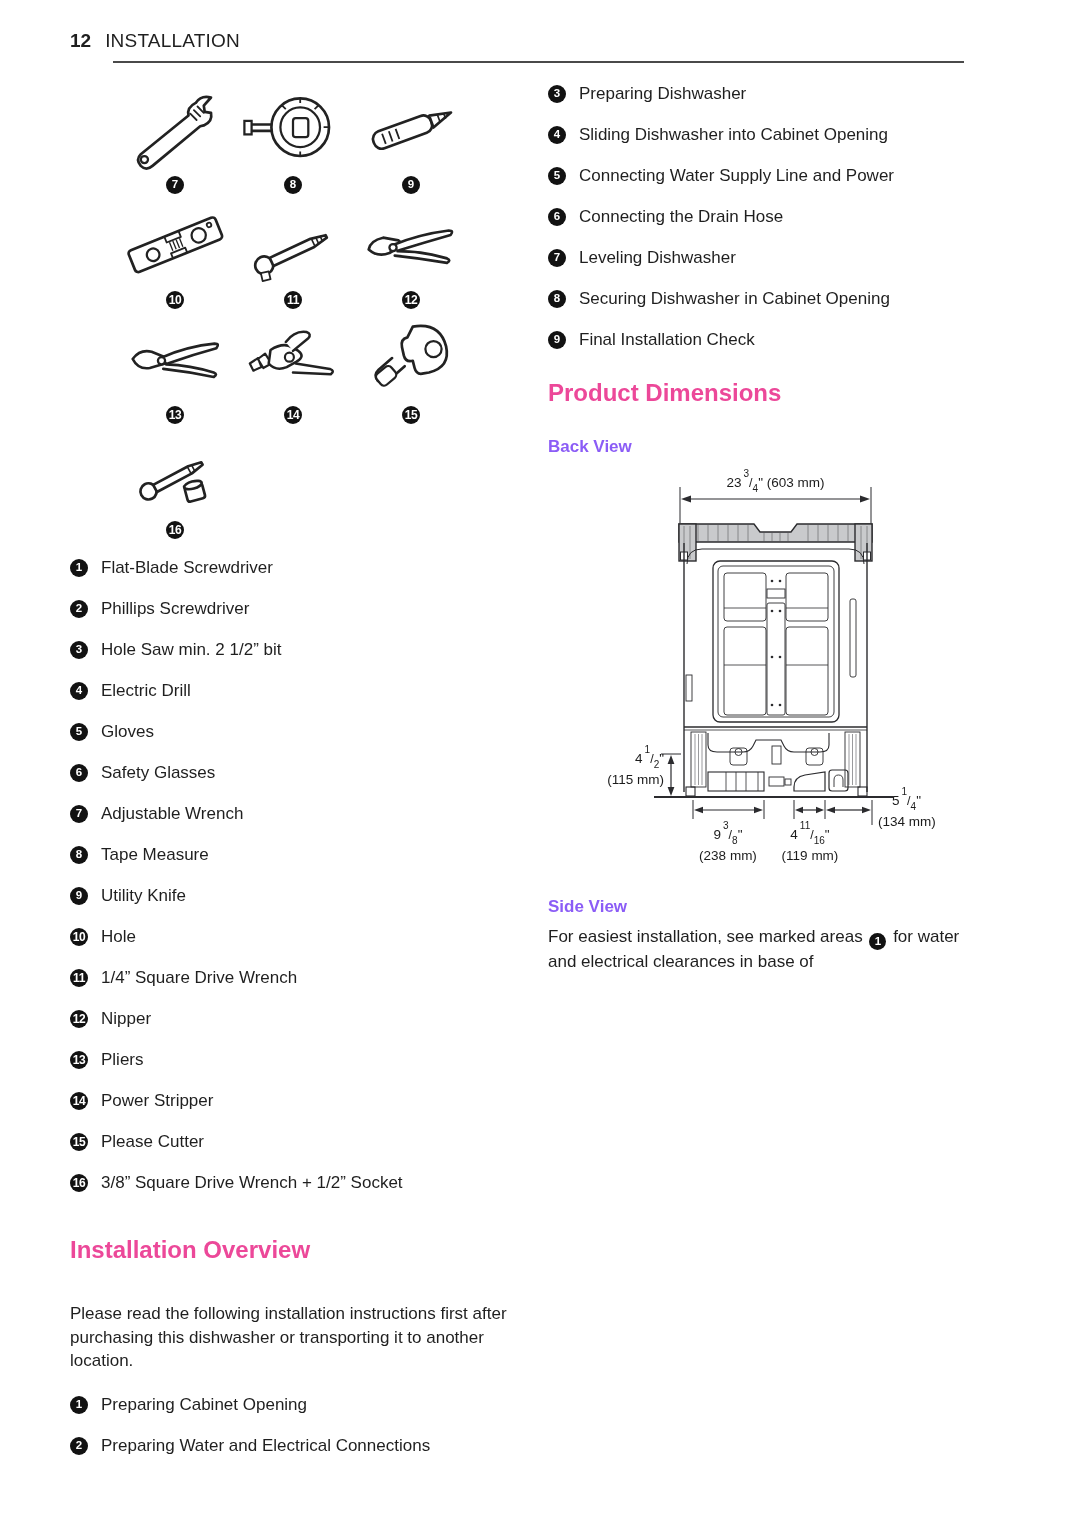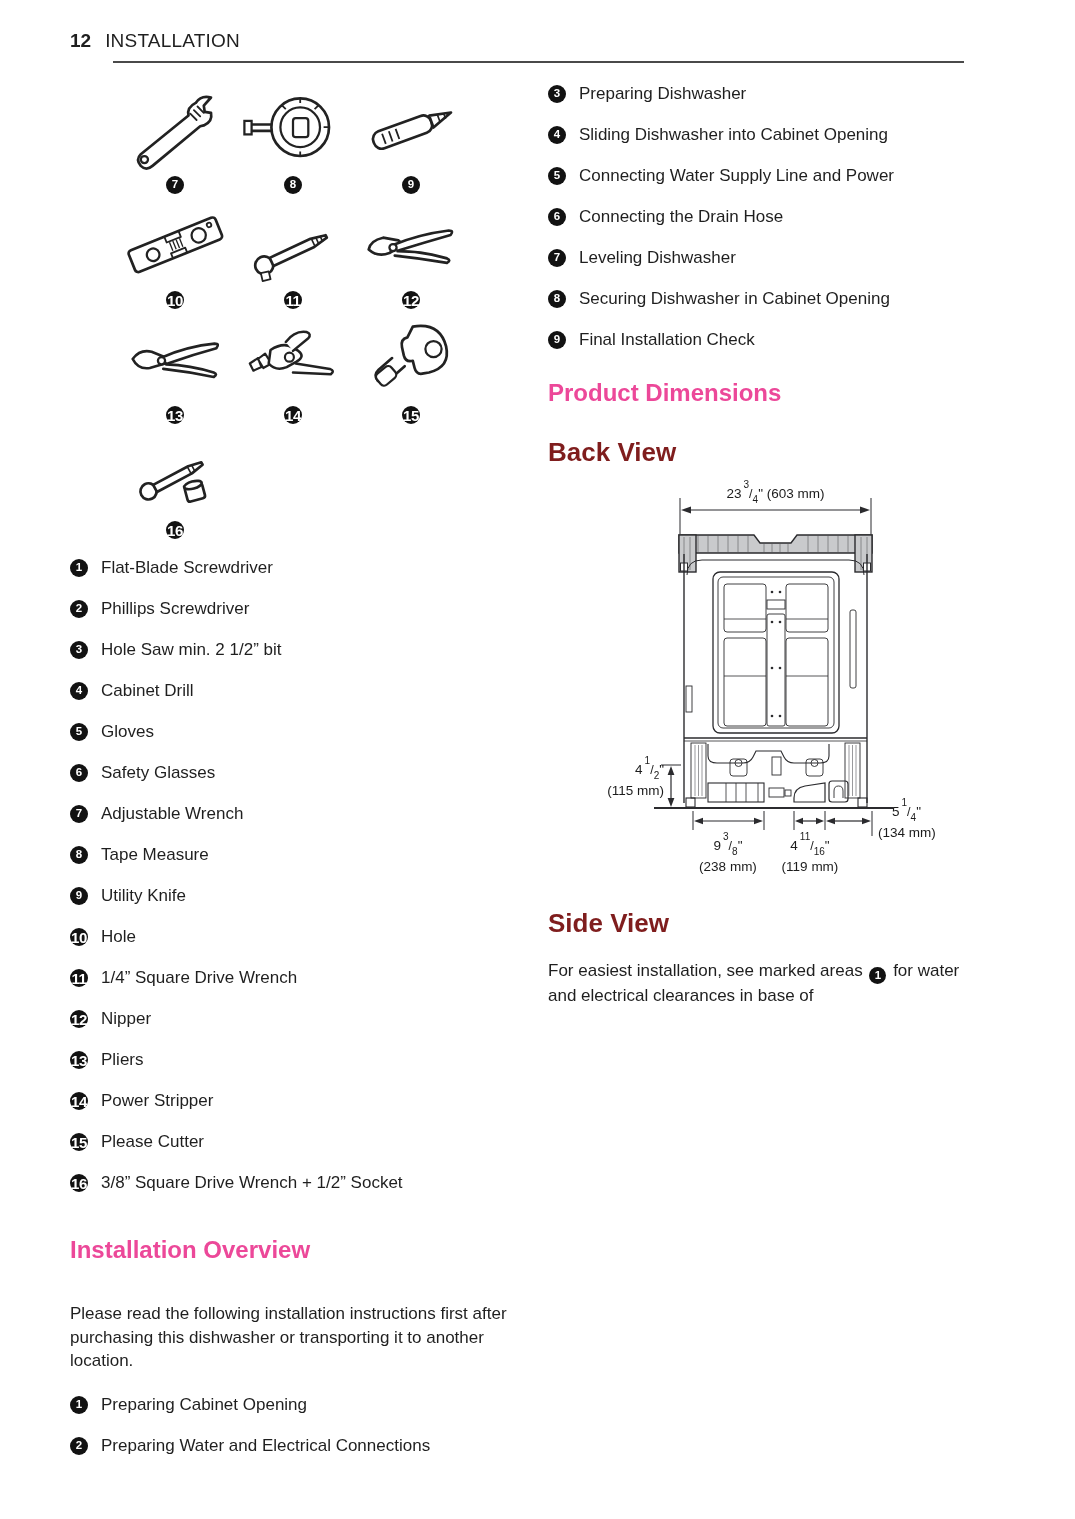--- a/index.html
+++ b/index.html
@@ -30,32 +30,32 @@
   .tool .badge { margin-top:2px; }
 
   
   .badge {
     display:inline-flex; align-items:center; justify-content:center;
     width:18px; height:18px; border-radius:50%;
     background:#121212; color:#fff;
     font-size:11.5px; font-weight:700; line-height:1;
     flex-shrink:0;
   }
-  .badge--2d { font-size:15px; letter-spacing:-0.4px; }
+  .badge--2d { font-size:12px; letter-spacing:-0.4px; }
   .badge--inline { width:17px; height:17px; vertical-align:-3px; margin:0 2px; }
 
   
   ul.plain { list-style:none; }
   .li { display:flex; align-items:flex-start; margin-bottom:22px; font-size:17px; line-height:19px; }
   .li .badge { margin-right:13px; margin-top:1px; }
   .tool-list { margin-top:14px; }
 
   
   .h-gray { font-size:24px; font-weight:700; color:#ec4899; }
-  .h-sub  { font-size:26px; font-weight:700; color:#7f1d1d; }
+  .h-sub  { font-size:17px; font-weight:700; color:#8b5cf6; }
   .col-left .h-gray { margin-top:44px; margin-bottom:24px; }
   .body { font-size:17px; line-height:23.5px; color:#1f1f1f; }
   .intro { width:440px; margin-bottom:22px;margin-top:38px; }
   .col-left .step-list { margin-top:0; }
 
   .col-right .h-gray { margin-top:30px; }
   .col-right .h-sub  { margin-top:30px; }
 
   
   .diagram { position:relative; width:410px; height:398px; margin-left:42px; margin-top:12px; }
@@ -64,21 +64,21 @@
   .dim .fn { font-size:10px; position:relative; top:-4.5px; margin-left:2px; }
   .dim .fs { font-size:12.5px; }
   .dim .fd { font-size:10px; position:relative; top:2px; }
   .dim-width  { left:90px; top:0; width:191px; text-align:center; }
   .dim-height { left:0; top:276px; width:74px; text-align:right; }
   .dim-left   { left:88px;  top:352px; width:100px; text-align:center; }
   .dim-center { left:170px; top:352px; width:100px; text-align:center; }
   .dim-right  { left:288px; top:318px; width:122px; text-align:left; }
   .dim-right .l1 { padding-left:14px; }
 
-  .sideview-p { width:430px; margin-top:20px; }
+  .sideview-p { width:430px; margin-top:8px; }
 
   .h-bv { margin-bottom:0; }
 </style>
 </head>
 <body>
 
 <div class="page">
 
   <div class="hdr">
     <span class="pagenum">12</span><span class="section">INSTALLATION</span>
@@ -229,21 +229,21 @@
         <li class="li">
             <span class="badge">2</span>
             <span>Phillips Screwdriver</span>
           </li>
         <li class="li">
             <span class="badge">3</span>
             <span>Hole Saw min. 2 1/2” bit</span>
           </li>
         <li class="li">
             <span class="badge">4</span>
-            <span>Cabinet Drill</span>
+            <span>Electric Drill</span>
           </li>
         <li class="li">
             <span class="badge">5</span>
             <span>Gloves</span>
           </li>
         <li class="li">
             <span class="badge">6</span>
             <span>Safety Glasses</span>
           </li>
         <li class="li">

